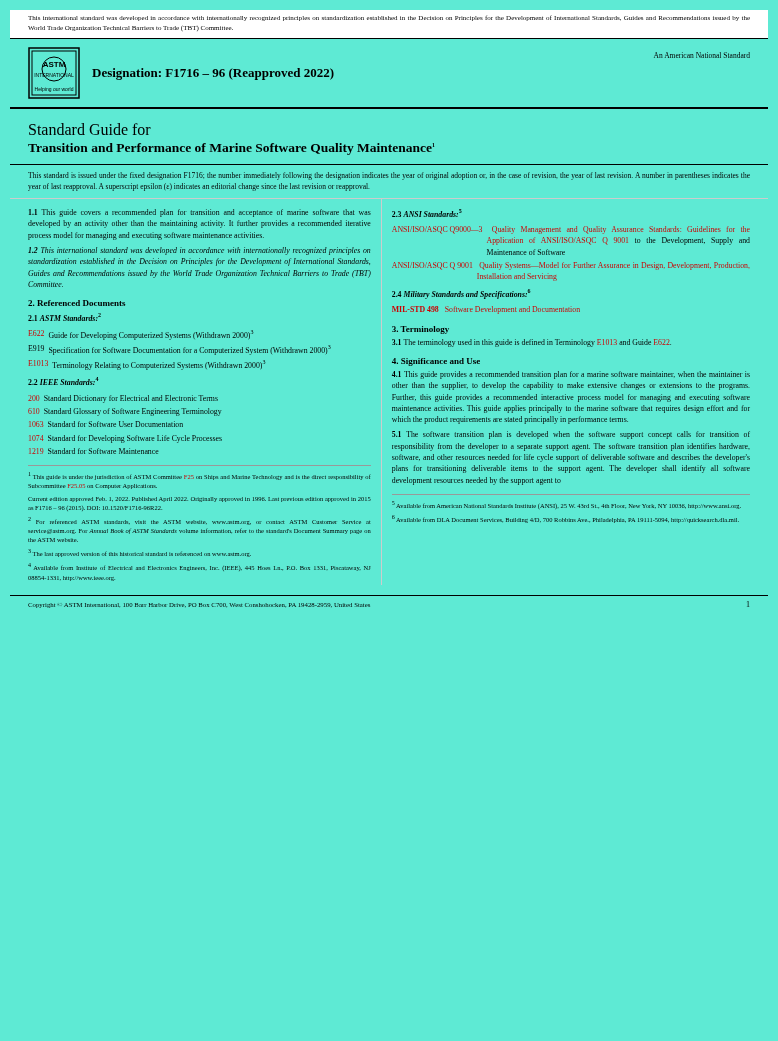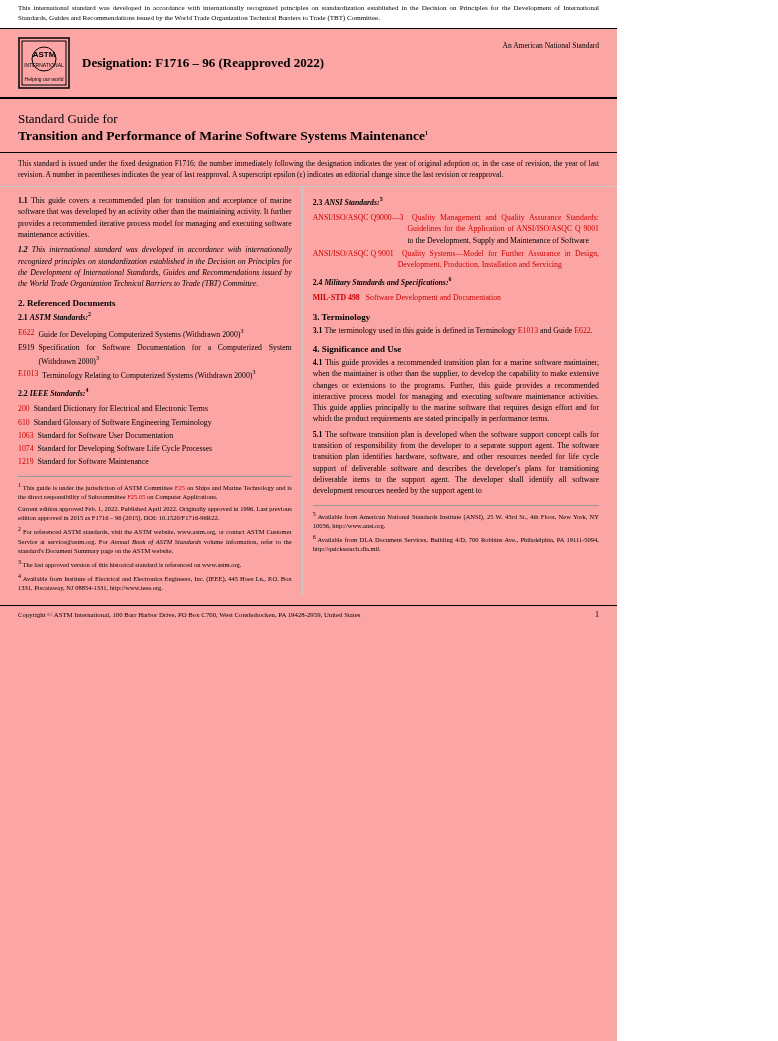--- a/index.html
+++ b/index.html
@@ -6,24 +6,24 @@
     body {
       font-family: 'Times New Roman', Times, serif;
       font-size: 8.5px;
       background: #fff;
       color: #000;
       width: 778px;
       min-height: 1041px;
     }
 
     .page {
-      width: 617px;
+      width: 778px;
       min-height: 1041px;
-      background: #fca5a5;
-      padding: 0;
+      background: #5eead4;
+      padding: 10px;
       position: relative;
     }
 
     
     .top-banner {
       background: #fff;
       border-bottom: 1px solid #000;
       padding: 4px 18px;
       font-size: 7px;
       line-height: 1.4;
@@ -60,21 +60,21 @@
       padding-top: 4px;
     }
 
     
     .title-section {
       padding: 12px 18px 8px 18px;
       border-bottom: 1px solid #000;
     }
 
     .doc-title-prefix {
-      font-size: 13px;
+      font-size: 16px;
       font-weight: normal;
     }
 
     .doc-title-main {
       font-size: 13.5px;
       font-weight: bold;
       line-height: 1.3;
     }
 
     
@@ -218,21 +218,21 @@
     </div>
 
     <div class="header-right">
       <span>An American National Standard</span>
     </div>
   </div>
 
   <div class="title-section">
     <div class="doc-title-prefix">Standard Guide for</div>
     <div class="doc-title-main">
-      <span>Transition and Performance of Marine Software Systems Maintenance</span><sup class="sup">1</sup>
+      <span>Transition and Performance of Marine Software Quality Maintenance</span><sup class="sup">1</sup>
     </div>
   </div>
 
   <div class="description-para">
     <span>This standard is issued under the fixed designation F1716; the number immediately following the designation indicates the year of original adoption or, in the case of revision, the year of last revision. A number in parentheses indicates the year of last reapproval. A superscript epsilon (ε) indicates an editorial change since the last revision or reapproval.</span>
   </div>
 
   <div class="two-col">
 
     <div class="col-left">

